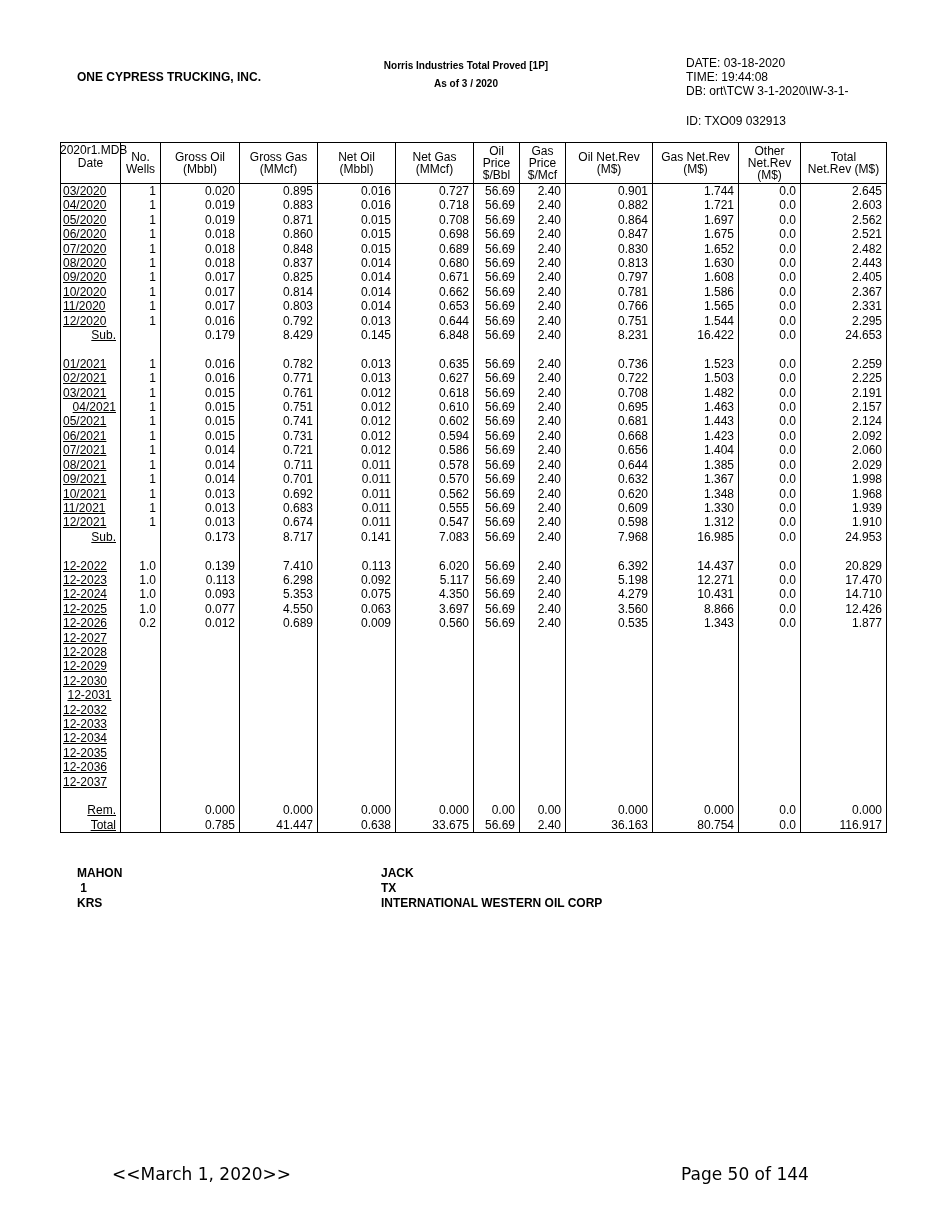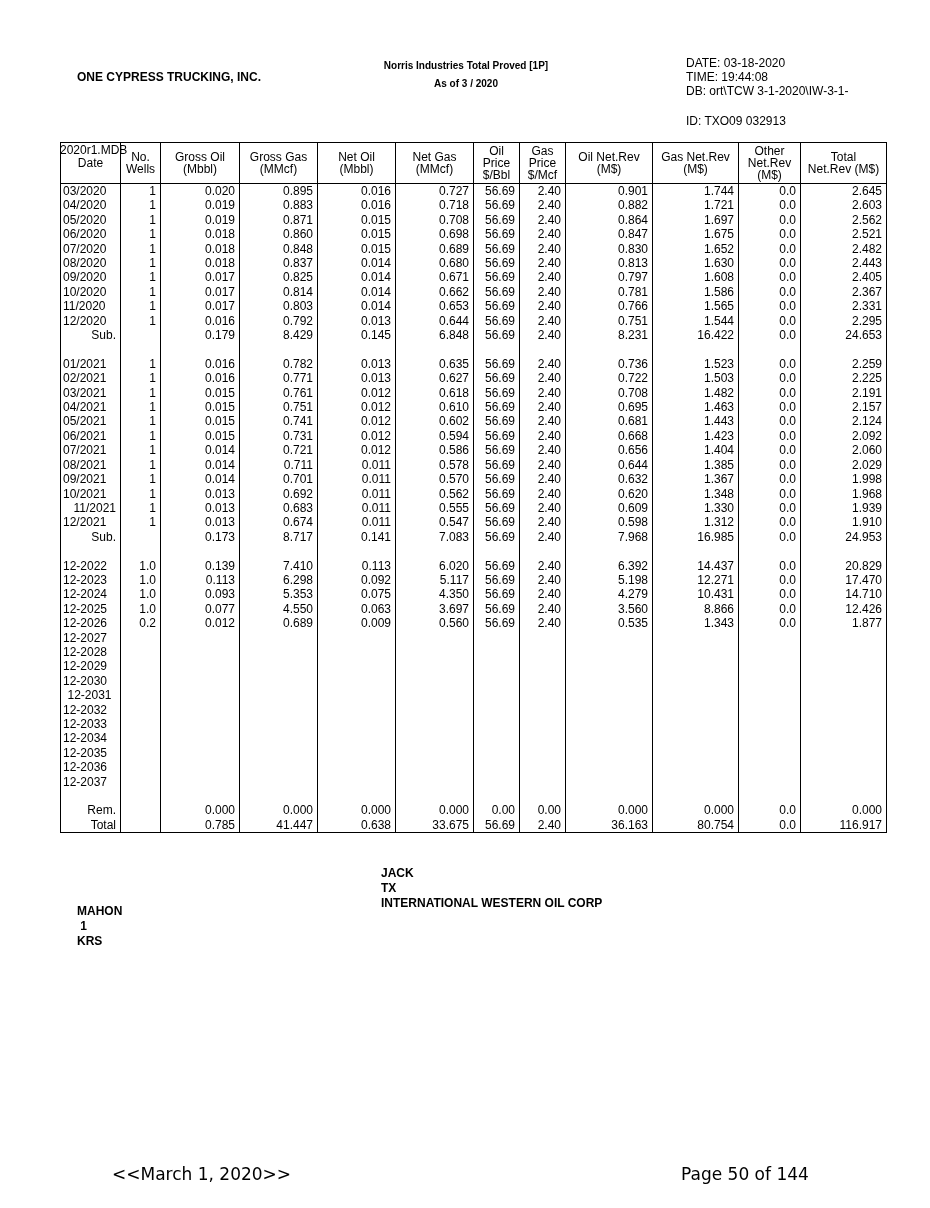--- a/index.html
+++ b/index.html
@@ -7,23 +7,23 @@
   .abs { position:absolute; }
   .company { left:77px; top:70px; font-size:12px; font-weight:bold; }
   .dbfile { left:60px; top:99px; font-size:12px;margin-top:44px; }
   .title { left:330px; top:57px; width:272px; text-align:center; font-size:10px; font-weight:bold; line-height:18px; }
   .meta { left:686px; top:56px; font-size:12px; line-height:14px; }
   .meta-id { left:686px; top:114px; font-size:12px; }
   table.rpt { position:absolute; left:60px; top:142px; border-collapse:collapse; font-size:12px; border:1.5px solid #000; table-layout:fixed; }
   table.rpt th { font-weight:normal; text-align:center; vertical-align:middle; border-left:1px solid #000; border-bottom:1.5px solid #000; line-height:12px; padding:0 2px; height:40px; }
   table.rpt th:first-child { border-left:none; }
   table.rpt td { border-left:1px solid #000; padding:0 4px 0 2px; text-align:right; line-height:14.4px; height:14.4px; white-space:nowrap; }
-  table.rpt td:first-child { border-left:none; }
+  table.rpt td:first-child { border-left:none;text-decoration:underline; }
   table.rpt tr.spacer td { height:14.4px; }
-  .footer-left { left:77px; top:866px; font-size:12px; font-weight:bold; line-height:15px;margin-top:38px; }
+  .footer-left { left:77px; top:866px; font-size:12px; font-weight:bold; line-height:15px; }
   .footer-right { left:381px; top:866px; font-size:12px; font-weight:bold; line-height:15px; }
   .pgdate { left:112px; top:1164px; font-size:17px; font-family:"DejaVu Sans", sans-serif; }
   .pgnum { left:681px; top:1164px; font-size:17px; font-family:"DejaVu Sans", sans-serif; }
 </style>
 </head>
 <body>
 
 <div class="abs company">ONE CYPRESS TRUCKING, INC.</div>
 <div class="abs dbfile">2020r1.MDB</div>
 <div class="abs title">
@@ -311,21 +311,21 @@
         <td>0.012</td>
         <td>0.618</td>
         <td>56.69</td>
         <td>2.40</td>
         <td>0.708</td>
         <td>1.482</td>
         <td>0.0</td>
         <td>2.191</td>
       </tr>
       <tr>
-        <td style="text-align: left;">04/2021</td>
+        <td style="text-align: right;">04/2021</td>
         <td>1</td>
         <td>0.015</td>
         <td>0.751</td>
         <td>0.012</td>
         <td>0.610</td>
         <td>56.69</td>
         <td>2.40</td>
         <td>0.695</td>
         <td>1.463</td>
         <td>0.0</td>
@@ -409,21 +409,21 @@
         <td>0.011</td>
         <td>0.562</td>
         <td>56.69</td>
         <td>2.40</td>
         <td>0.620</td>
         <td>1.348</td>
         <td>0.0</td>
         <td>1.968</td>
       </tr>
       <tr>
-        <td style="text-align: right; margin-left: 16px;">11/2021</td>
+        <td style="text-align: left; margin-left: 16px;">11/2021</td>
         <td>1</td>
         <td>0.013</td>
         <td>0.683</td>
         <td>0.011</td>
         <td>0.555</td>
         <td>56.69</td>
         <td>2.40</td>
         <td>0.609</td>
         <td>1.330</td>
         <td>0.0</td>

